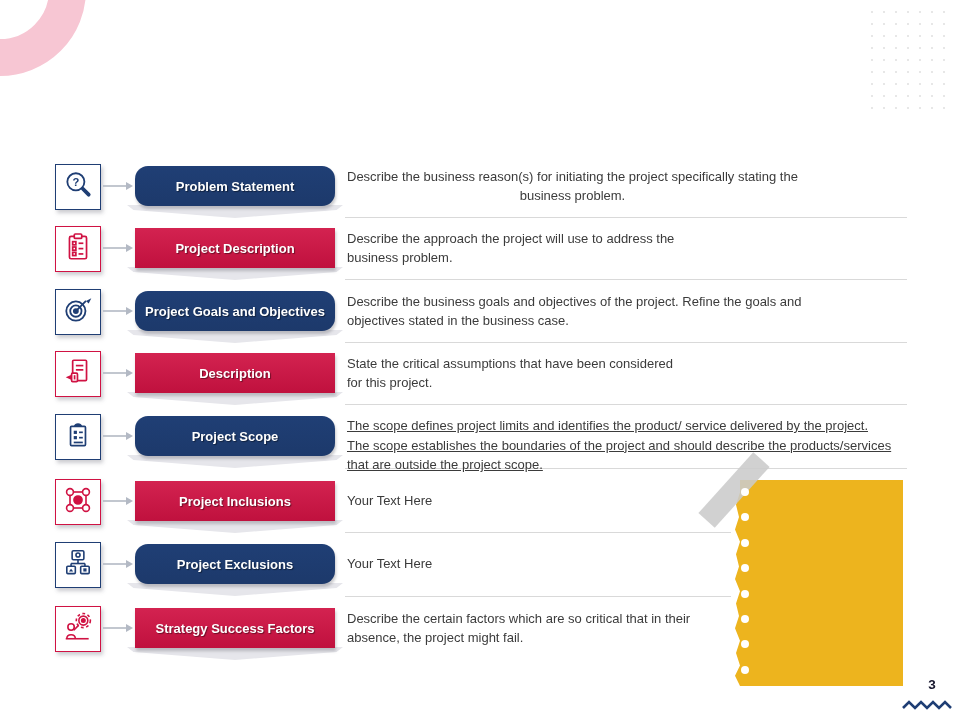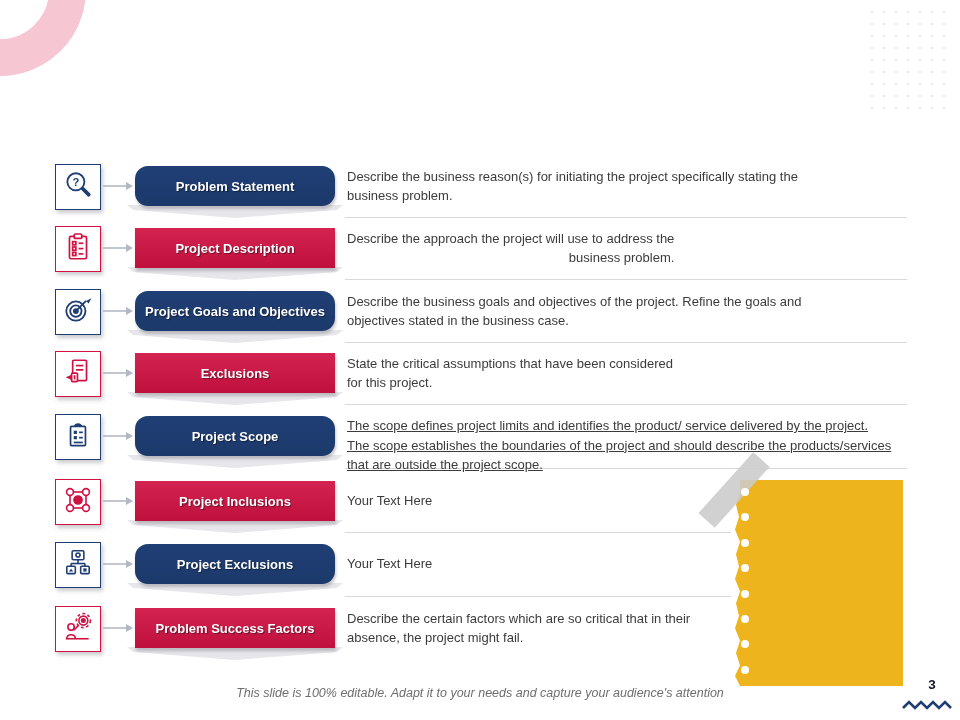--- a/index.html
+++ b/index.html
@@ -73,21 +73,21 @@
             </svg></span>
     </div>
     <svg class="row-arrow" width="31" height="10" viewBox="0 0 31 10" style="top: 181px;">
       <line x1="0" y1="5" x2="24" y2="5" stroke="#B3B9C4" stroke-width="1.6"></line>
       <path d="M23 1 L30 5 L23 9 Z" fill="#B3B9C4"></path>
     </svg>
     <div class="ribbon-tail" style="top: 205px;"></div>
     <div class="banner navy" style="top: 166px;">
       <span>Problem Statement</span>
     </div>
-    <div class="row-desc" style="top: 166px; width: 562px;">Describe the business reason(s) for initiating the project specifically stating the
+    <div class="row-desc" style="top: 166px; width: 562px; text-align: center;">Describe the business reason(s) for initiating the project specifically stating the
 business problem.</div>
   </div>
       <div>
     <div class="icon-box crimson" style="top: 226px;">
       <span class="icon-glyph"><svg width="32" height="32" viewBox="0 0 30 30" fill="none" stroke="currentColor" stroke-width="1.6">
               <rect x="7" y="5" width="16" height="21" rx="1.5"></rect>
               <rect x="11.5" y="2.8" width="7" height="4.2" rx="1" fill="#fff"></rect>
               <rect x="10" y="10" width="3" height="3"></rect>
               <line x1="15.5" y1="11.5" x2="20" y2="11.5"></line>
               <rect x="10" y="15" width="3" height="3"></rect>
@@ -97,21 +97,21 @@
             </svg></span>
     </div>
     <svg class="row-arrow" width="31" height="10" viewBox="0 0 31 10" style="top: 243px;">
       <line x1="0" y1="5" x2="24" y2="5" stroke="#B3B9C4" stroke-width="1.6"></line>
       <path d="M23 1 L30 5 L23 9 Z" fill="#B3B9C4"></path>
     </svg>
     <div class="ribbon-tail" style="top: 267px;"></div>
     <div class="banner crimson" style="top: 228px;">
       <span>Project Description</span>
     </div>
-    <div class="row-desc" style="top: 228px; width: 562px; text-align: right;">Describe the approach the project will use to address the
+    <div class="row-desc" style="top: 228px; width: 562px;">Describe the approach the project will use to address the
 business problem.</div>
   </div>
       <div>
     <div class="icon-box navy" style="top: 289px;">
       <span class="icon-glyph"><svg width="32" height="32" viewBox="0 0 30 30" fill="none" stroke="currentColor" stroke-width="1.7">
               <circle cx="13" cy="16" r="9"></circle>
               <circle cx="13" cy="16" r="5.3"></circle>
               <circle cx="13" cy="16" r="1.9" fill="currentColor"></circle>
               <line x1="13" y1="16" x2="22.5" y2="6.5"></line>
               <path d="M22.5 6.5 l5 -2.5 l-2.5 5 z" fill="currentColor" stroke="none"></path>
@@ -138,21 +138,21 @@
               <path d="M9 17.5 L3.5 20 L9 22.5 Z" fill="currentColor" stroke="none"></path>
               <line x1="11.8" y1="18" x2="11.8" y2="22"></line>
             </svg></span>
     </div>
     <svg class="row-arrow" width="31" height="10" viewBox="0 0 31 10" style="top: 368px;">
       <line x1="0" y1="5" x2="24" y2="5" stroke="#B3B9C4" stroke-width="1.6"></line>
       <path d="M23 1 L30 5 L23 9 Z" fill="#B3B9C4"></path>
     </svg>
     <div class="ribbon-tail" style="top: 392px;"></div>
     <div class="banner crimson" style="top: 353px;">
-      <span>Exclusions</span>
+      <span>Description</span>
     </div>
     <div class="row-desc" style="top: 353px; width: 562px;">State the critical assumptions that have been considered
 for this project.</div>
   </div>
       <div>
     <div class="icon-box navy" style="top: 414px;">
       <span class="icon-glyph"><svg width="32" height="32" viewBox="0 0 30 30" fill="none" stroke="currentColor" stroke-width="1.6">
               <path d="M11 7 a4.2 4.2 0 0 1 8 0" fill="currentColor" stroke="none"></path>
               <rect x="8" y="7" width="14" height="18" rx="1"></rect>
               <rect x="11" y="11" width="3" height="3" fill="currentColor" stroke="none"></rect>
@@ -234,21 +234,21 @@
               <line x1="11" y1="18" x2="15.5" y2="13.5"></line>
               <line x1="3.5" y1="26" x2="25" y2="26"></line>
             </svg></span>
     </div>
     <svg class="row-arrow" width="31" height="10" viewBox="0 0 31 10" style="top: 623px;">
       <line x1="0" y1="5" x2="24" y2="5" stroke="#B3B9C4" stroke-width="1.6"></line>
       <path d="M23 1 L30 5 L23 9 Z" fill="#B3B9C4"></path>
     </svg>
     <div class="ribbon-tail" style="top: 647px;"></div>
     <div class="banner crimson" style="top: 608px;">
-      <span>Problem Success Factors</span>
+      <span>Strategy Success Factors</span>
     </div>
     <div class="row-desc" style="top: 608px; width: 382px;">Describe the certain factors which are so critical that  in their
 absence, the project might fail.</div>
   </div>
       <div class="divider" style="top: 217px; width: 562px;"></div>
       <div class="divider" style="top: 279px; width: 562px;"></div>
       <div class="divider" style="top: 342px; width: 562px;"></div>
       <div class="divider" style="top: 404px; width: 562px;"></div>
       <div class="divider" style="top: 468px; width: 562px;"></div>
       <div class="divider" style="top: 532px; width: 386px;"></div>
@@ -261,18 +261,17 @@
     <i></i>
       <i></i>
       <i></i>
       <i></i>
       <i></i>
       <i></i>
       <i></i>
       <i></i>
   </div>
 
-  <div class="footer">This slide is 100% editable. Adapt it to your needs and capture your audience's attention</div>
   <div class="page-num">3</div>
   <svg class="squiggle" width="52" height="13" viewBox="0 0 52 13">
     <path d="M1 9 l6 -6 l6 6 l6 -6 l6 6 l6 -6 l6 6 l6 -6 l6 6" fill="none" stroke="#1F3E74" stroke-width="2.6"></path>
   </svg>
 </div>
 
 </body></html>

